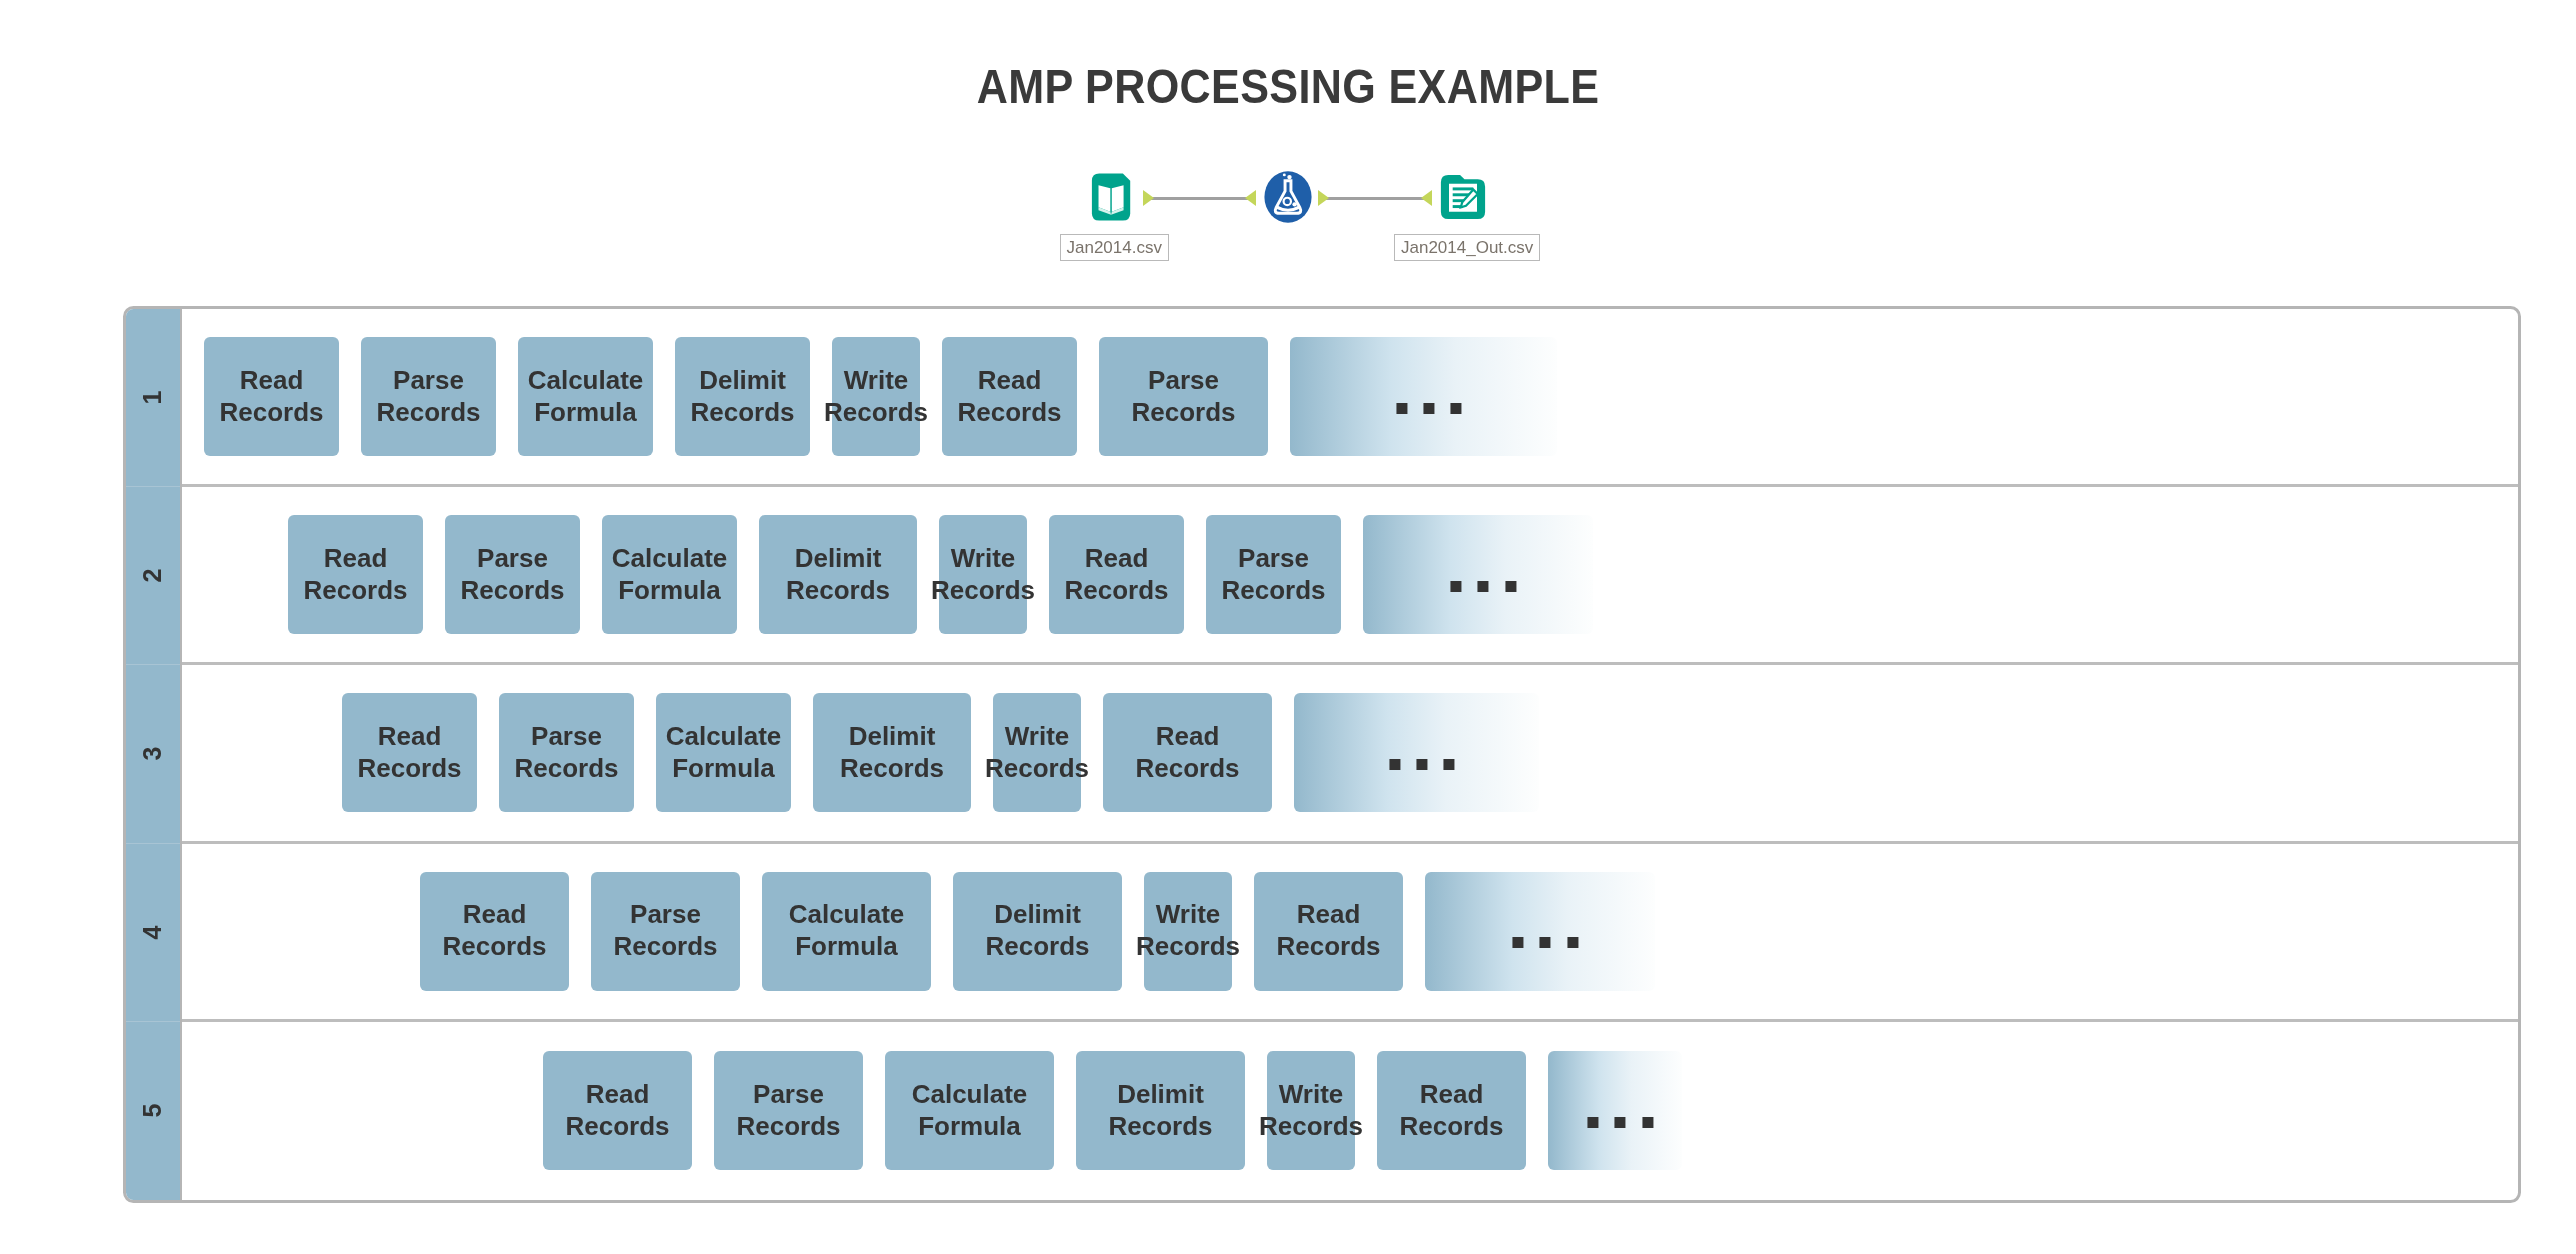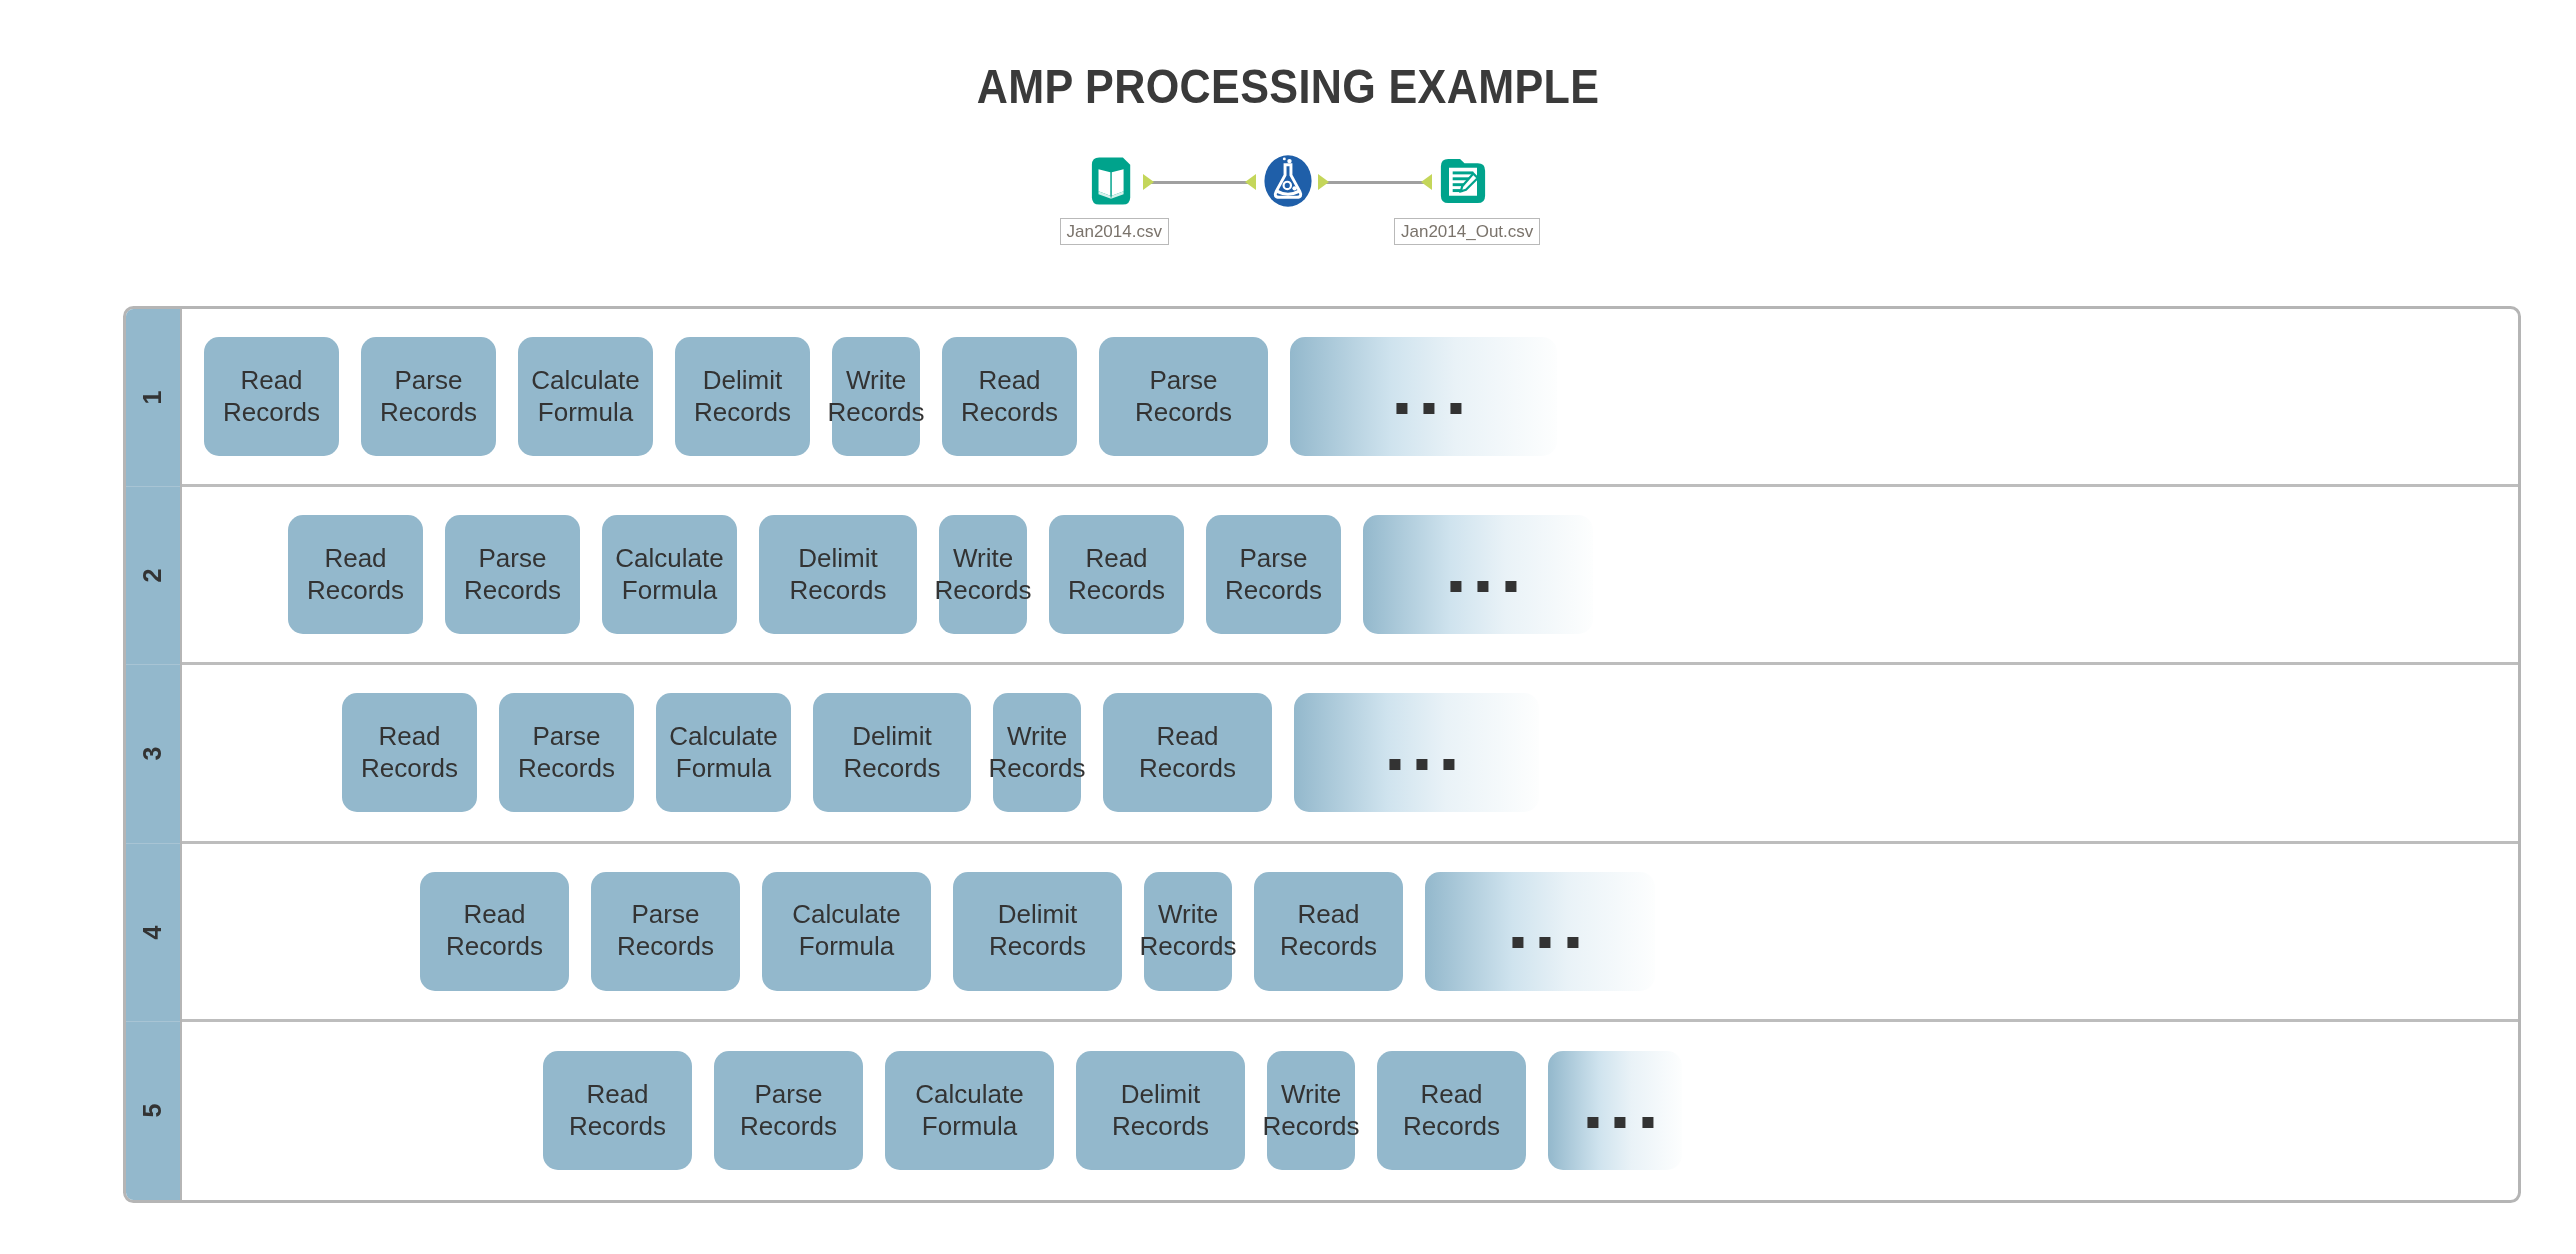--- a/index.html
+++ b/index.html
@@ -30,21 +30,21 @@
     color: #3a3a3a;
     transform: scaleX(0.88);
     transform-origin: center top;
     white-space: nowrap;
   }
 
   
   .workflow {
     position: absolute;
     left: 1058px;
-    top: 153px;
+    top: 169px;
     width: 490px;
     height: 111px;
     text-decoration: underline;
   }
   .wf-node {
     position: absolute;
     top: 0;
     width: 56px;
     height: 56px;
   }
@@ -159,28 +159,28 @@
   .row-inner {
     display: flex;
     align-items: center;
     gap: 22px;
     height: 100%;
     width: 100%;
   }
 
   .step {
     background: #93b8cc;
-    border-radius: 15px;
+    border-radius: 6px;
     height: 119px;
     display: flex;
     align-items: center;
     justify-content: center;
     text-align: center;
     font-size: 26px;
-    font-weight: normal;
+    font-weight: bold;
     line-height: 1.22;
     color: #333333;
     padding: 0 7.4px;
     box-sizing: border-box;
     flex: none;
     white-space: pre-line;
   }
 
   .step.ellipsis {
     background: linear-gradient(to right, #93b8cc 0%, #cfe3ee 38%, #e9f2f7 62%, #fdfefe 100%);

